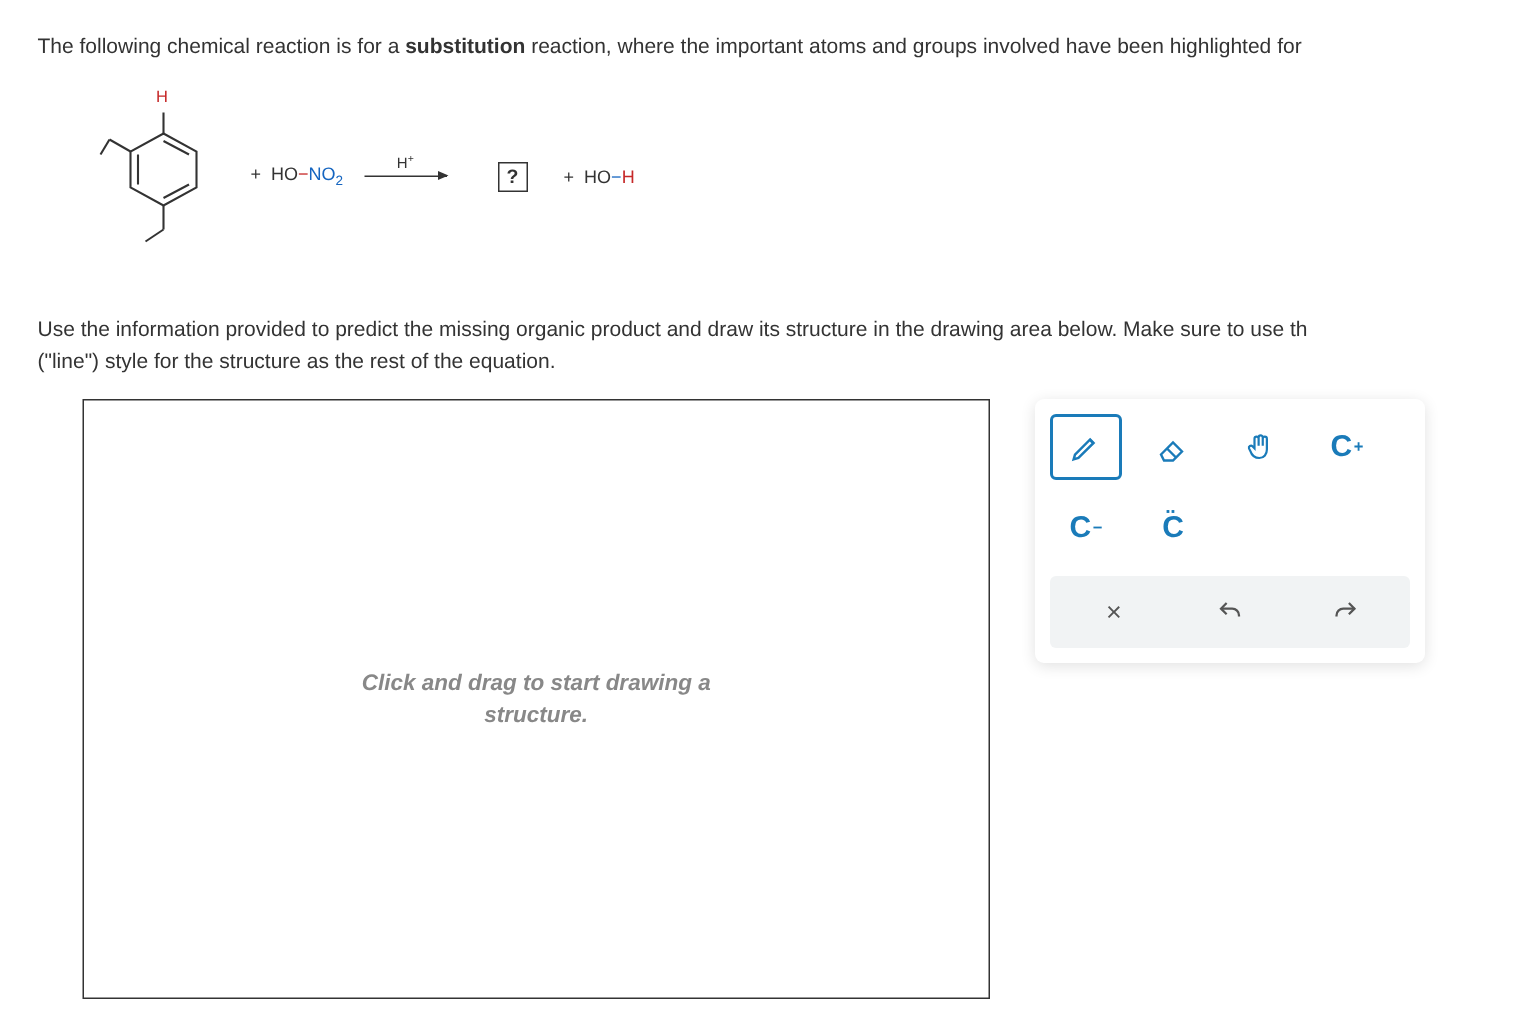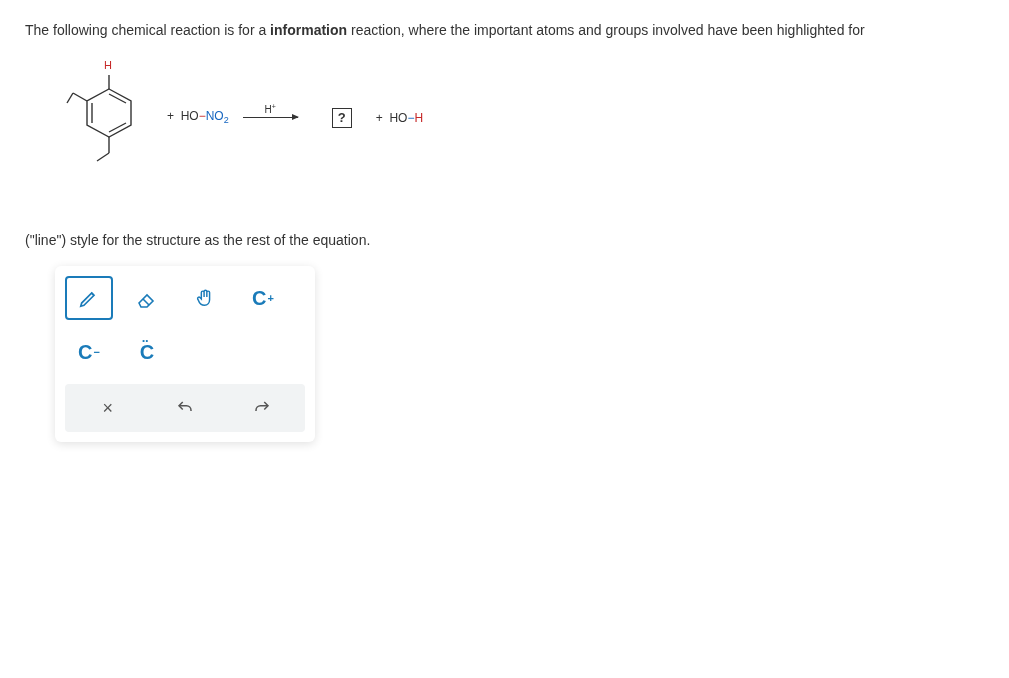--- a/index.html
+++ b/index.html
@@ -164,21 +164,21 @@
     }
     sub { font-size: 0.75em; }
     sup { font-size: 0.7em; }
     .hl-red { color: #c62828; }
     .hl-blue { color: #1565c0; }
   </style>
 </head>
 <body>
 
 <div class="question-text">
-  <span>The following chemical reaction is for a </span><b>information</b><span> reaction, where the important atoms and groups involved have been highlighted for</span>
+  <span>The following chemical reaction is for a </span><b>substitution</b><span> reaction, where the important atoms and groups involved have been highlighted for</span>
 </div>
 
 <div class="equation-row">
 
   <div class="molecule-svg">
     <svg width="88" height="110" viewBox="0 0 88 110">
 
       <g stroke="#333" stroke-width="1.4" fill="none">
         <polygon points="44,28 66,40 66,64 44,76 22,64 22,40"></polygon>
 
@@ -211,25 +211,31 @@
   </div>
 
   <div class="question-box">?</div>
 
   <div class="eq-text" style="margin-left:10px;">
     <span>+</span>&nbsp;&nbsp;<span>HO</span><span class="hl-blue">−</span><span class="hl-red">H</span>
   </div>
 </div>
 
 <div class="instruction-text">
-  <br>
+  <span>Use the information provided to predict the missing organic product and draw its structure in the drawing area below. Make sure to use th</span><br>
   <span>("line") style for the structure as the rest of the equation.</span>
 </div>
 
 <div class="work-area">
+  <div class="draw-canvas">
+    <div class="canvas-placeholder">
+      <span>Click and drag to start drawing a</span><br>
+      <span>structure.</span>
+    </div>
+  </div>
 
   <div class="tool-palette">
     <div class="tool-row">
       <div class="tool-btn selected">
         <svg width="22" height="22" viewBox="0 0 24 24" fill="none" stroke="#1a7bb9" stroke-width="1.8">
           <path d="M3 21l3.5-1 11-11-2.5-2.5-11 11L3 21z"></path>
           <path d="M14.5 6.5l2.5 2.5"></path>
         </svg>
       </div>
       <div class="tool-btn">

